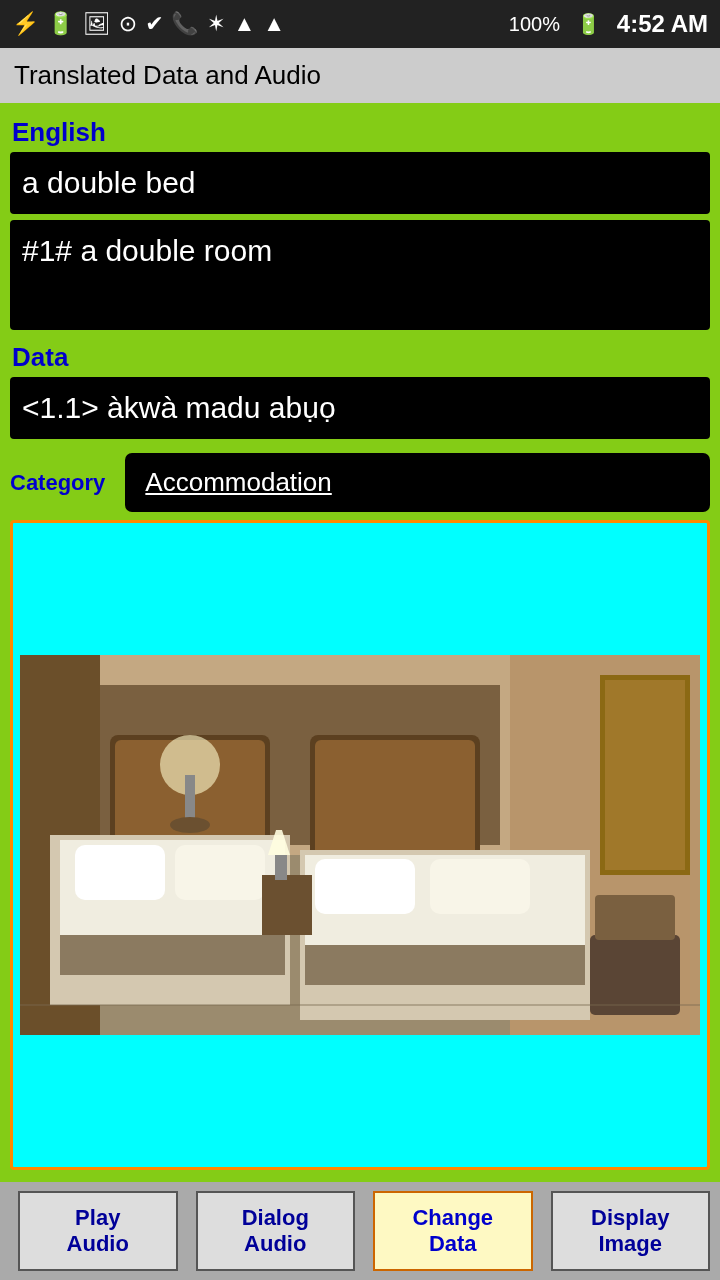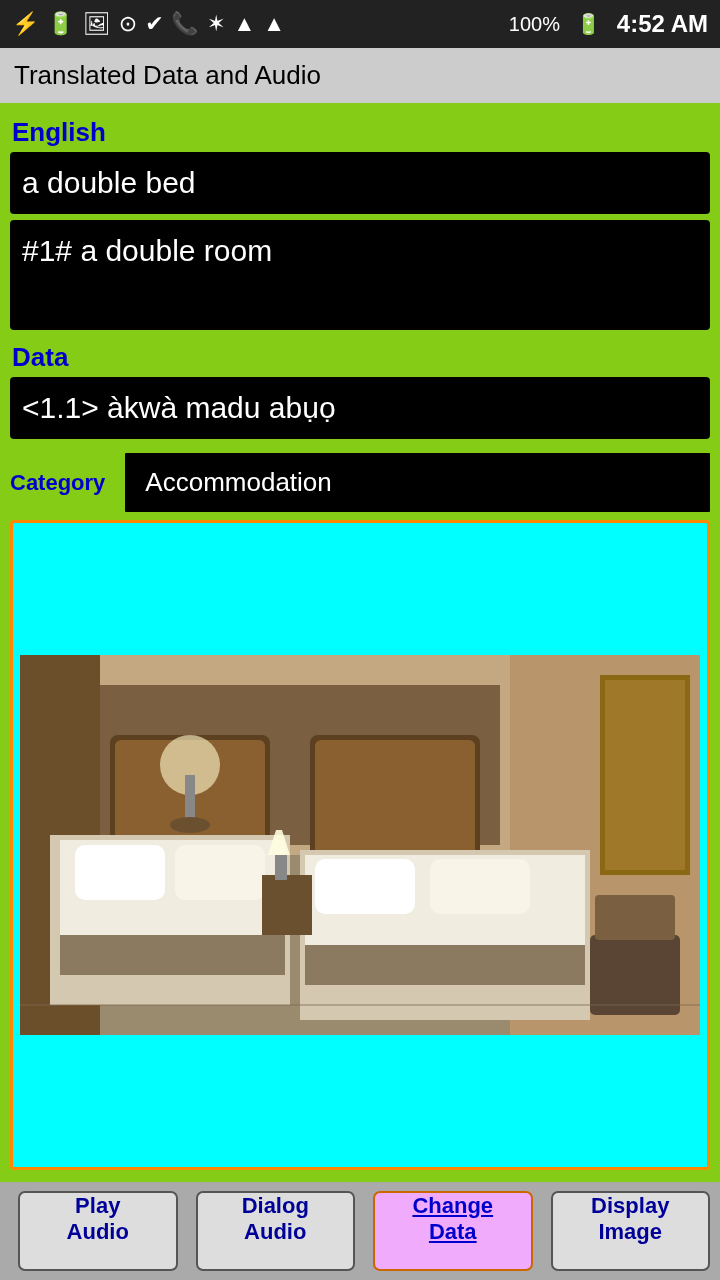--- a/index.html
+++ b/index.html
@@ -90,22 +90,23 @@
       font-size: 22px;
       font-weight: bold;
       margin-right: 20px;
       white-space: nowrap;
     }
     .category-value {
       background: #000;
       color: #fff;
       font-size: 26px;
       padding: 14px 20px;
-      border-radius: 1px;
-      flex: 1;
+      border-radius: 7px;
+      flex: 1;
+      text-decoration: underline;
     }
 
     
     #image-container {
       border: 3px solid #FF8800;
       background: #00FFFF;
       border-radius: 4px;
       padding: 20px 0 20px 0;
       display: flex;
       align-items: center;
@@ -125,37 +126,37 @@
       justify-content: space-around;
       padding: 8px 10px;
       gap: 10px;
     }
 
     .bottom-btn {
       flex: 1;
       height: 80px;
       background: #DDDDDD;
       border: 2px solid #555;
-      border-radius: 7px;
+      border-radius: 0;
       font-size: 22px;
       font-weight: bold;
       color: #000099;
       cursor: pointer;
       display: flex;
+      align-items: center;
       justify-content: center;
       text-align: center;
       line-height: 1.2;
       margin-left: 8px;
     }
 
     .bottom-btn.orange {
-      background: #f0abfc;
+      background: #fef9c3;
       color: #0000CC;
       border-color: #CC6600;
-      text-decoration: underline;
     }
 
     
     .room-svg {
       width: 680px;
       height: 380px;
     }
   </style>
 </head>
 <body>

